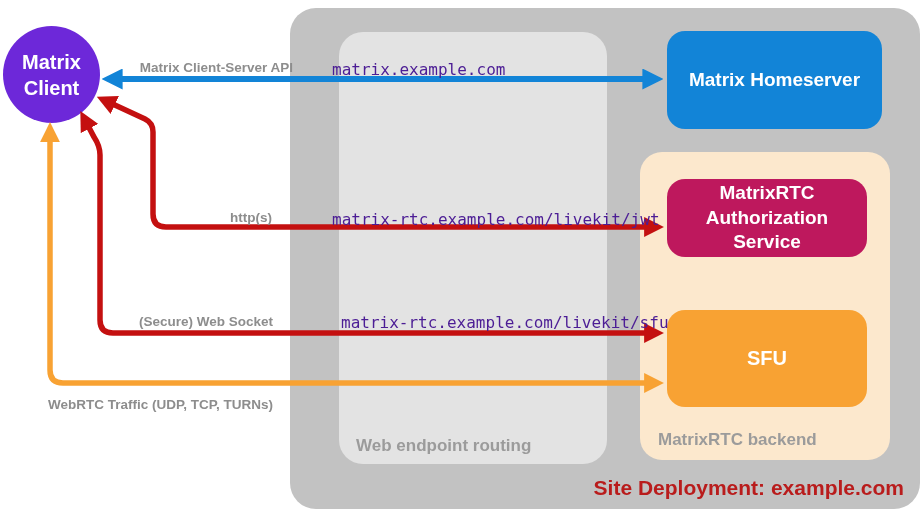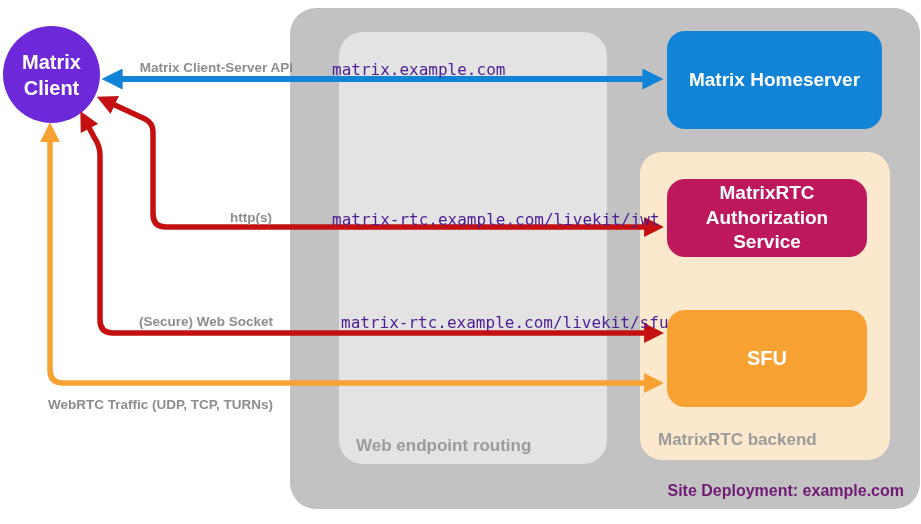--- a/index.html
+++ b/index.html
@@ -19,22 +19,22 @@
   .site-box {
     position: absolute;
     left: 290px; top: 8px;
     width: 630px; height: 501px;
     background: #c2c2c2;
     border-radius: 26px;
   }
   .site-label {
     position: absolute;
     right: 16px; bottom: 9px;
-    color: #701a75;
-    font-size: 16px;
+    color: #b91c1c;
+    font-size: 21px;
     font-weight: bold;
     white-space: nowrap;
   }
   .routing-box {
     position: absolute;
     left: 320px; top: 32px;
     width: 268px; height: 432px;
     background: #e3e3e3;
     border-radius: 24px;
     margin-left: 19px;

